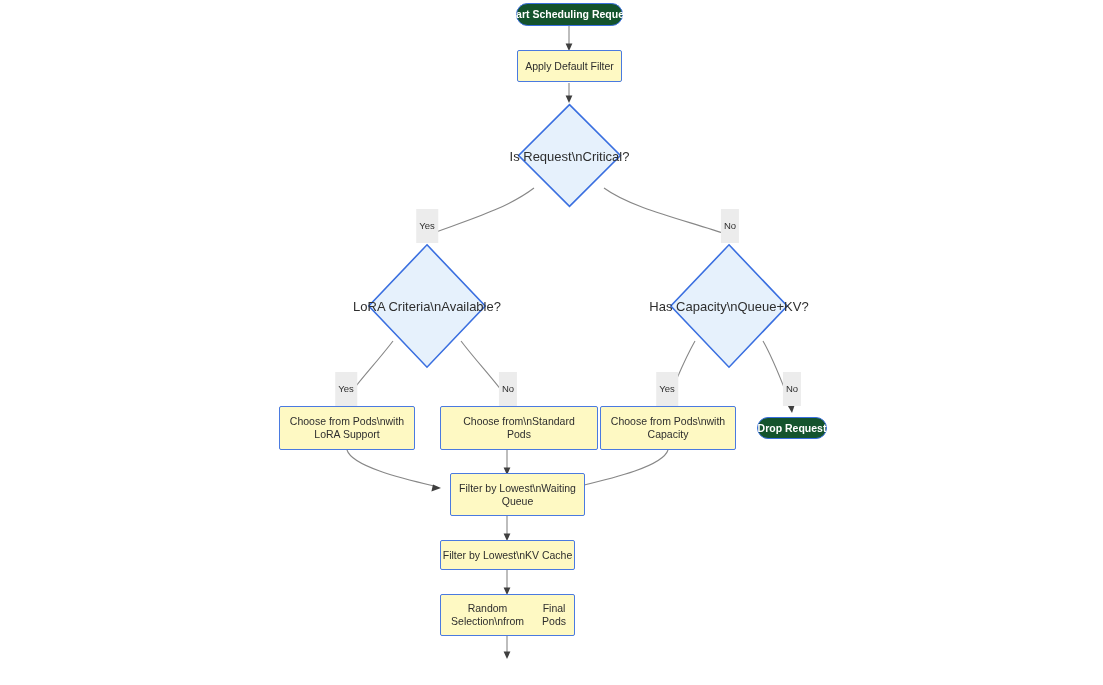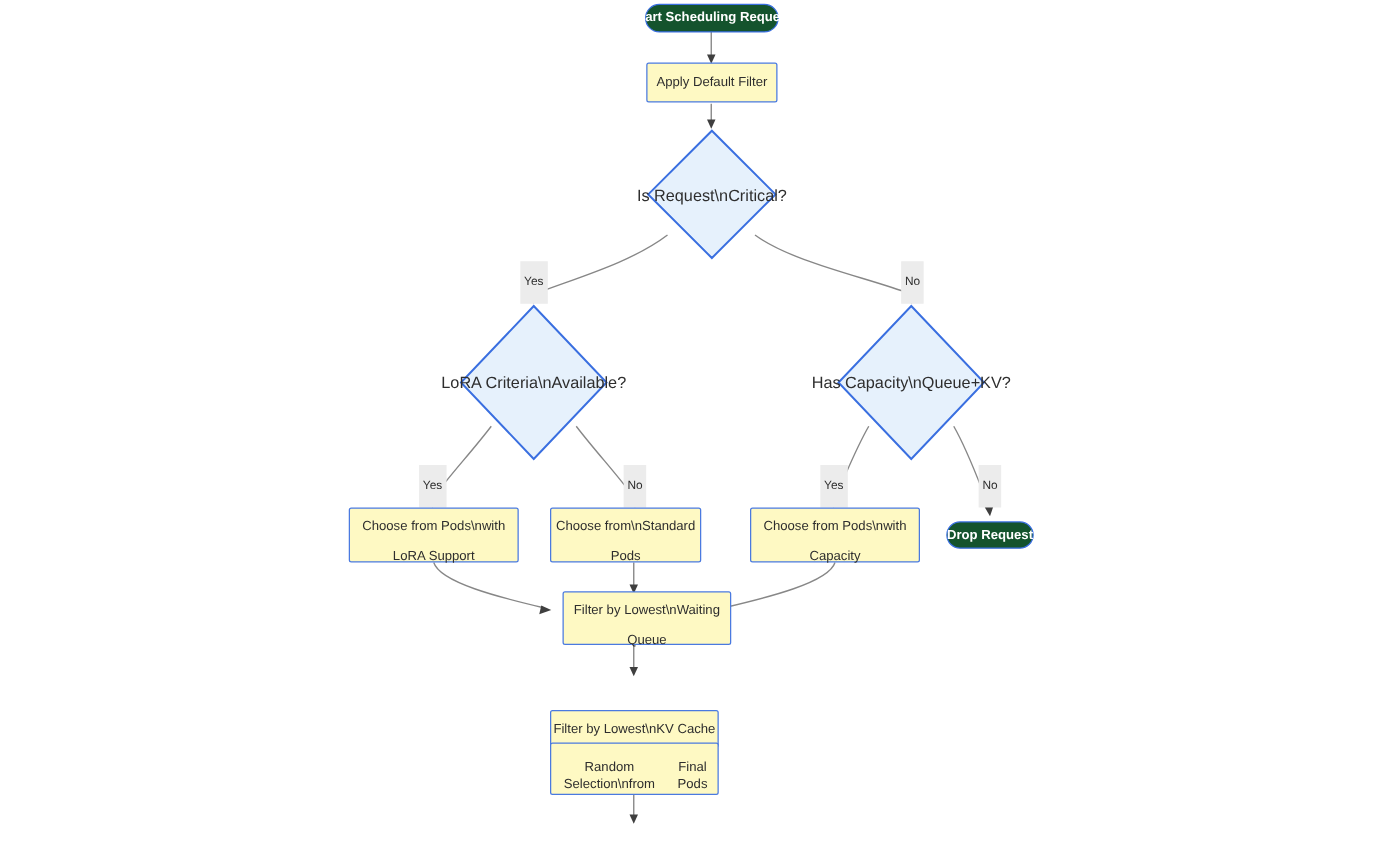--- a/index.html
+++ b/index.html
@@ -94,21 +94,20 @@
     background: #ececec;
     color: #2e2e2e;
     font-size: 9.5px;
     line-height: 12px;
     padding: 11px 3px;
     transform: translate(-50%, -50%);
     white-space: nowrap;
   }
   .node-line {
     display: block;
-    margin-top: 11px;
   }
 </style>
 </head>
 <body>
 
 <div id="canvas">
 
   <svg class="flow-svg" viewBox="0 0 1103 685">
 
     <path class="edge-path" d="M569,25 L569,45"></path>
@@ -190,40 +189,40 @@
   <div class="edge-label" style="left:508px; top:389px;">No</div>
 
   <div class="edge-label" style="left:667px; top:389px;">Yes</div>
   <div class="edge-label" style="left:792px; top:389px;">No</div>
 
   <div class="node node-process" style="left:279px; top:406px; width:136px; height:44px; flex-direction:column;">
     <span class="node-line">Choose from Pods\nwith</span>
     <span class="node-line">LoRA Support</span>
   </div>
 
-  <div class="node node-process" style="left:440px; top:406px; width:121px; height:44px; flex-direction:column;">
+  <div class="node node-process" style="left:440px; top:406px; width:158px; height:44px; flex-direction:column;">
     <span class="node-line">Choose from\nStandard</span>
     <span class="node-line">Pods</span>
   </div>
 
   <div class="node node-process" style="left:600px; top:406px; width:136px; height:44px; flex-direction:column;">
     <span class="node-line">Choose from Pods\nwith</span>
     <span class="node-line">Capacity</span>
   </div>
 
   <div class="node node-terminal" style="left:757px; top:417px; width:70px; height:22px;">
     <span>Drop Request</span>
   </div>
 
   <div class="node node-process" style="left:450px; top:473px; width:135px; height:43px; flex-direction:column;">
     <span class="node-line">Filter by Lowest\nWaiting</span>
     <span class="node-line">Queue</span>
   </div>
 
-  <div class="node node-process" style="left:440px; top:540px; width:135px; height:30px;margin-top:28px;">
+  <div class="node node-process" style="left:440px; top:540px; width:135px; height:30px;">
     <span>Filter by Lowest\nKV Cache</span>
   </div>
 
   <div class="node node-process" style="left:440px; top:594px; width:135px; height:42px; flex-direction:row;">
     <span class="node-line">Random Selection\nfrom</span>
     <span class="node-line">Final Pods</span>
   </div>
 
   <div class="node node-terminal" style="left:493px; top:659px; width:29px; height:22px;margin-top:39px;">
     <span>End</span>

